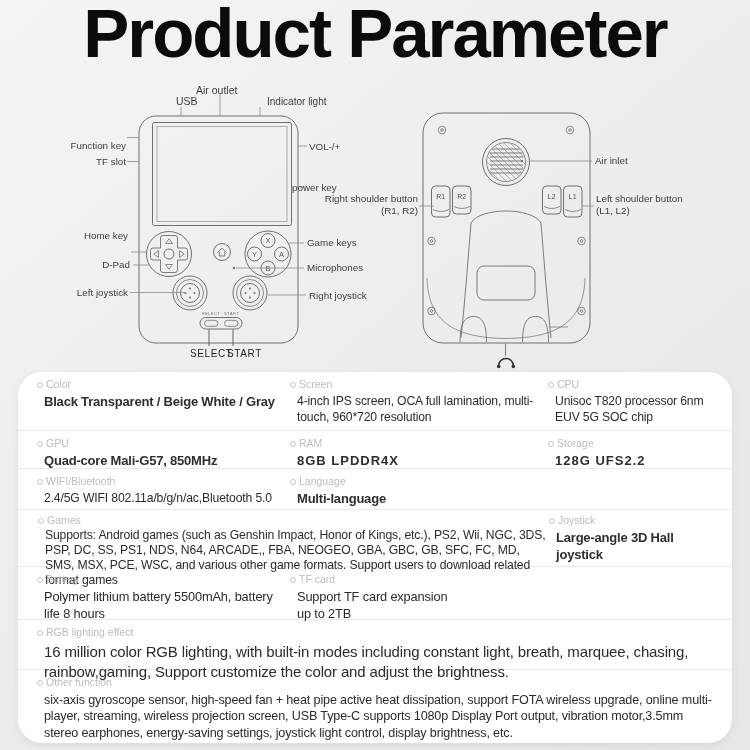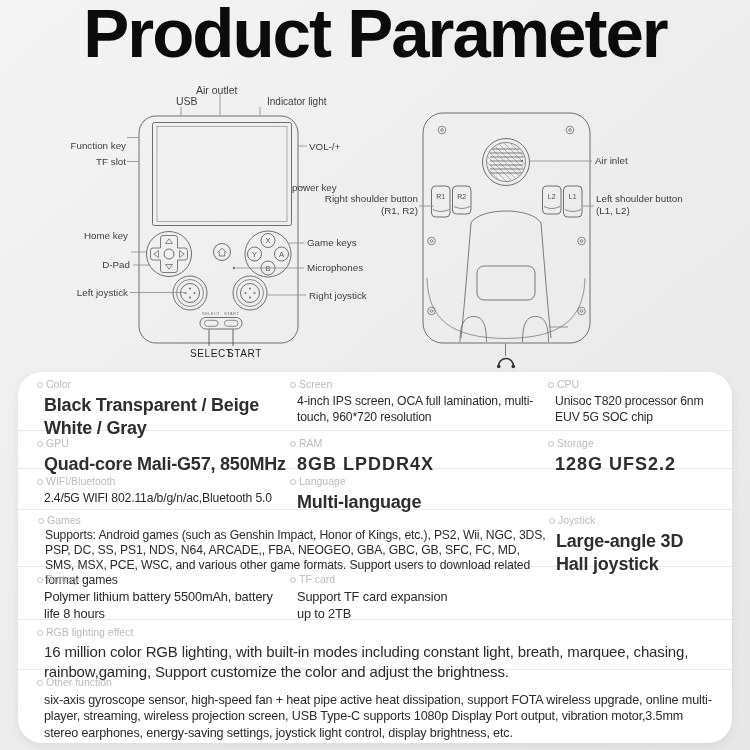--- a/index.html
+++ b/index.html
@@ -44,21 +44,21 @@
   .row{display:grid;box-sizing:border-box;padding:0 14px 0 19px;border-bottom:1px solid #e9e9e9;}
   .row.g3{grid-template-columns:253px 258px 1fr;}
   .row.g2{grid-template-columns:511px 1fr;padding-left:20px;}
   .row.g1{grid-template-columns:1fr;}
   .row.last{border-bottom:none;}
   .r1{height:59px;} .r2{height:38px;} .r3{height:41px;} .r4{height:57px;}
   .r5{height:53px;} .r6{height:50px;} .r7{height:73px;}
   .spec-label{display:flex;align-items:center;gap:3px;padding-top:6px;
               font-size:10.5px;color:#bcbcbc;line-height:13px;}
   .dot{width:4px;height:4px;border:1px solid #c6c6c6;border-radius:50%;flex:0 0 auto;}
-  .spec-value{margin:3px 0 0 7px;font-size:18px;font-weight:bold;color:#2e2e2e;
+  .spec-value{margin:3px 0 0 7px;font-size:13px;font-weight:bold;color:#2e2e2e;
               line-height:1.28;letter-spacing:-.2px;}
   .spec-value.long{font-size:12.2px;font-weight:normal;color:#2b2b2b;letter-spacing:-.15px;line-height:1.3;}
   .spec-value.nowrap{white-space:nowrap;}
   .svgtxt{font-family:"Liberation Sans",sans-serif;font-size:7px;fill:#4a4a4a;}
   .svgbtn{font-family:"Liberation Sans",sans-serif;font-size:7.5px;fill:#555;}
   .svgmini{font-family:"Liberation Sans",sans-serif;font-size:4.3px;fill:#777;letter-spacing:.3px;}
 </style>
 </head>
 <body>
 

